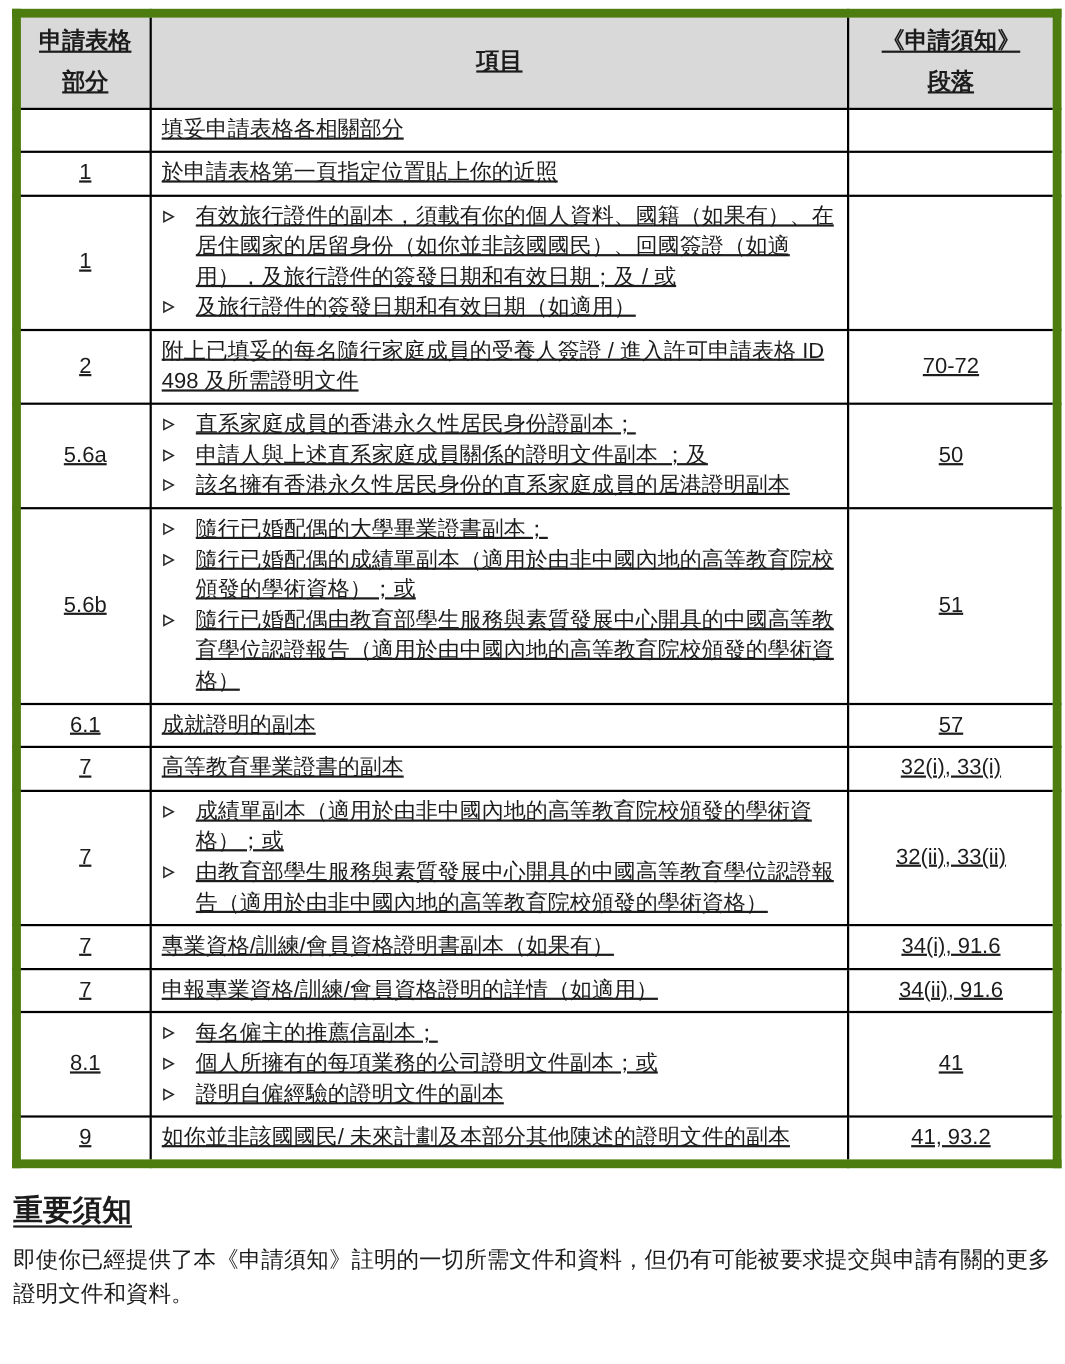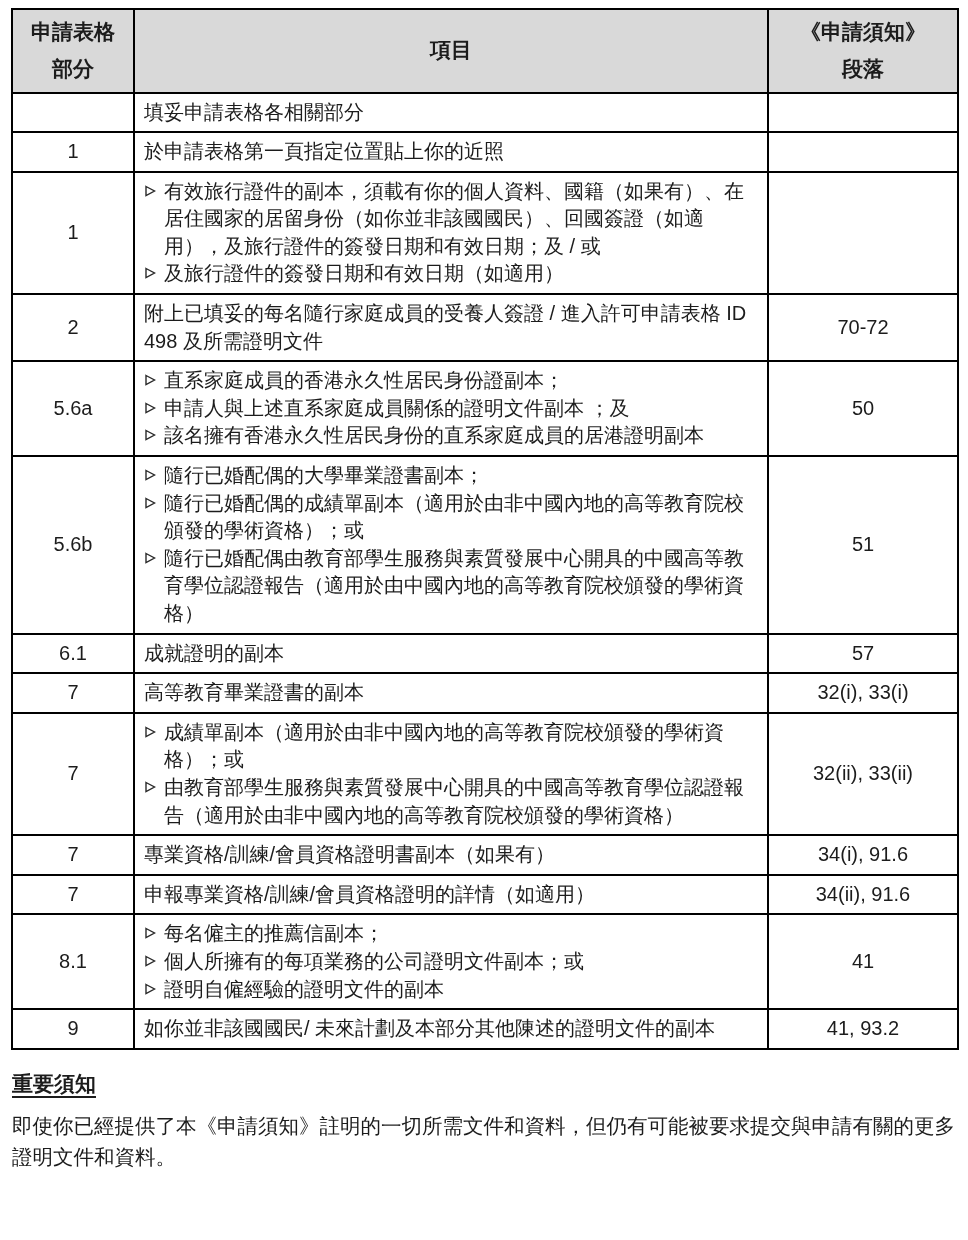--- a/index.html
+++ b/index.html
@@ -12,21 +12,22 @@
   }
   .page {
     width: 968px;
     min-height: 1240px;
     padding: 8px 11px 10px 11px;
   }
   table.checklist {
     border-collapse: collapse;
     width: 946px;
     table-layout: fixed;
-    border: 1px solid #4d7c0f;
+    border: 8px solid #4d7c0f;
+    text-decoration: underline;
   }
   .checklist th, .checklist td {
     border: 2px solid #000;
   }
   col.col-part { width: 122px; }
   col.col-item { width: 634px; }
   col.col-ref  { width: 190px; }
   .checklist th {
     background: #d9d9d9;
     font-weight: bold;
@@ -46,31 +47,31 @@
     background: #ffffff;
   }
   td.part, td.ref {
     text-align: center;
     white-space: nowrap;
   }
   td.item { text-align: left; }
   .bullet-item {
     display: flex;
     align-items: flex-start;
-    gap: 7px;
+    gap: 18px;
   }
   .bullet-icon {
     flex: 0 0 13px;
     padding-top: 7px;
   }
   .bullet-icon svg { display: block; width: 13px; height: 12px; }
   .bullet-text { flex: 1 1 auto; }
   .notice { padding: 10px 1px 0 1px; width: 946px; }
   .notice-title {
-    font-size: 21px;
+    font-size: 27px;
     font-weight: bold;
     margin: 10px 0 12px 0;
     text-decoration: underline;
     text-underline-offset: 5px;
     text-decoration-thickness: 2px;
   }
   .notice-text {
     font-size: 20.5px;
     line-height: 1.55;
     margin: 0;

